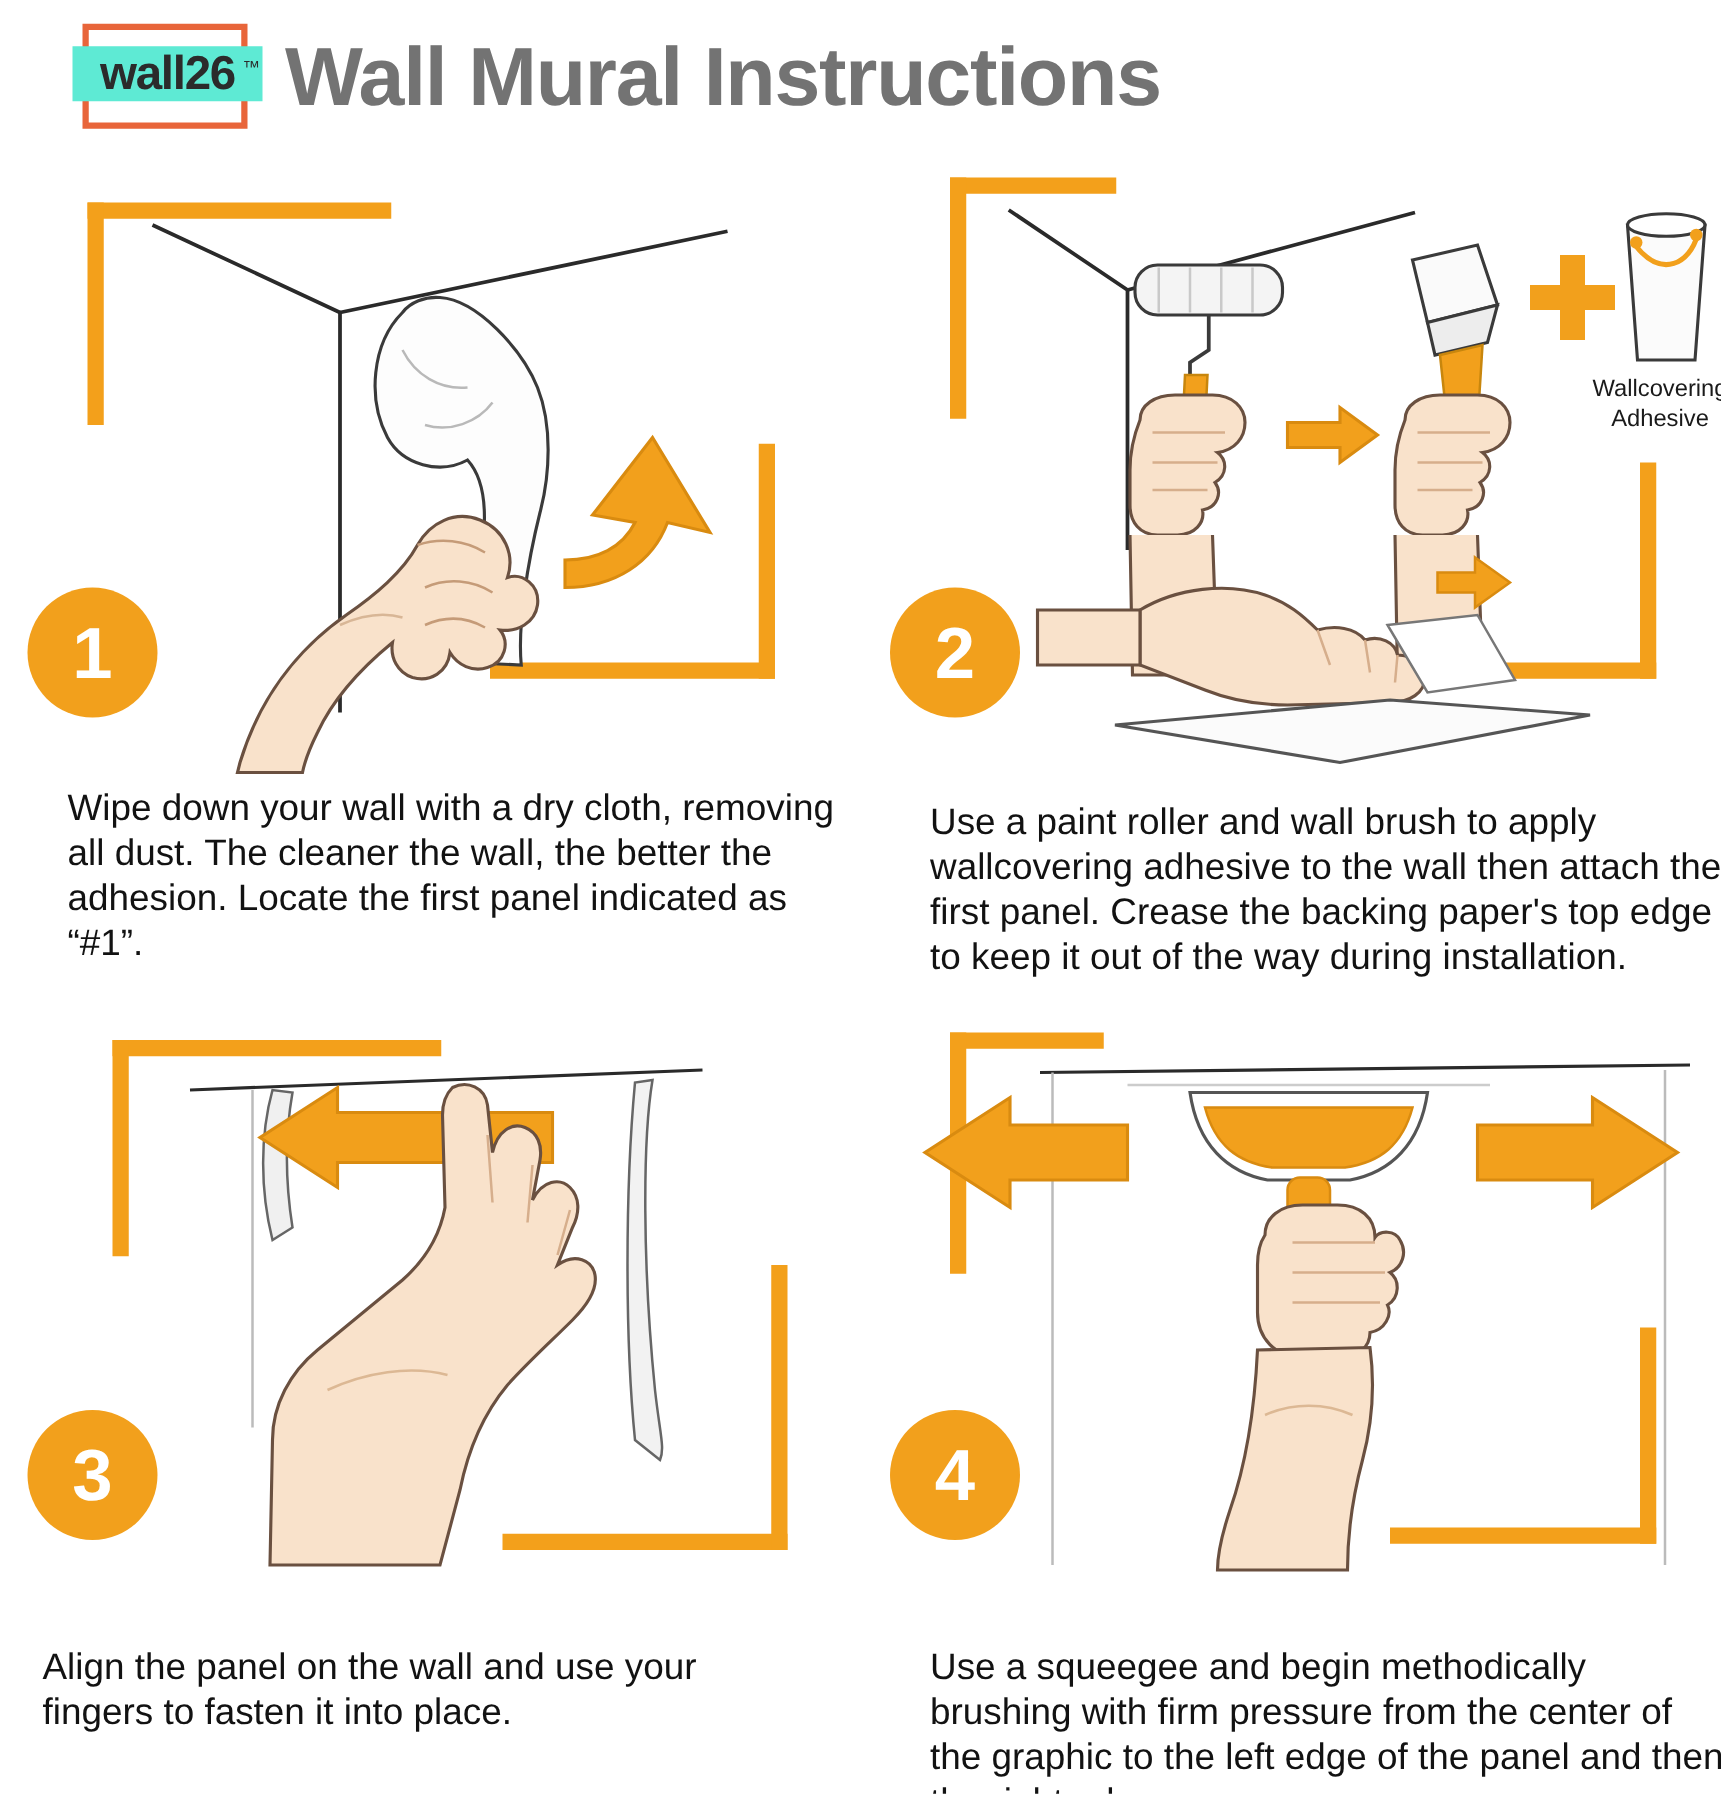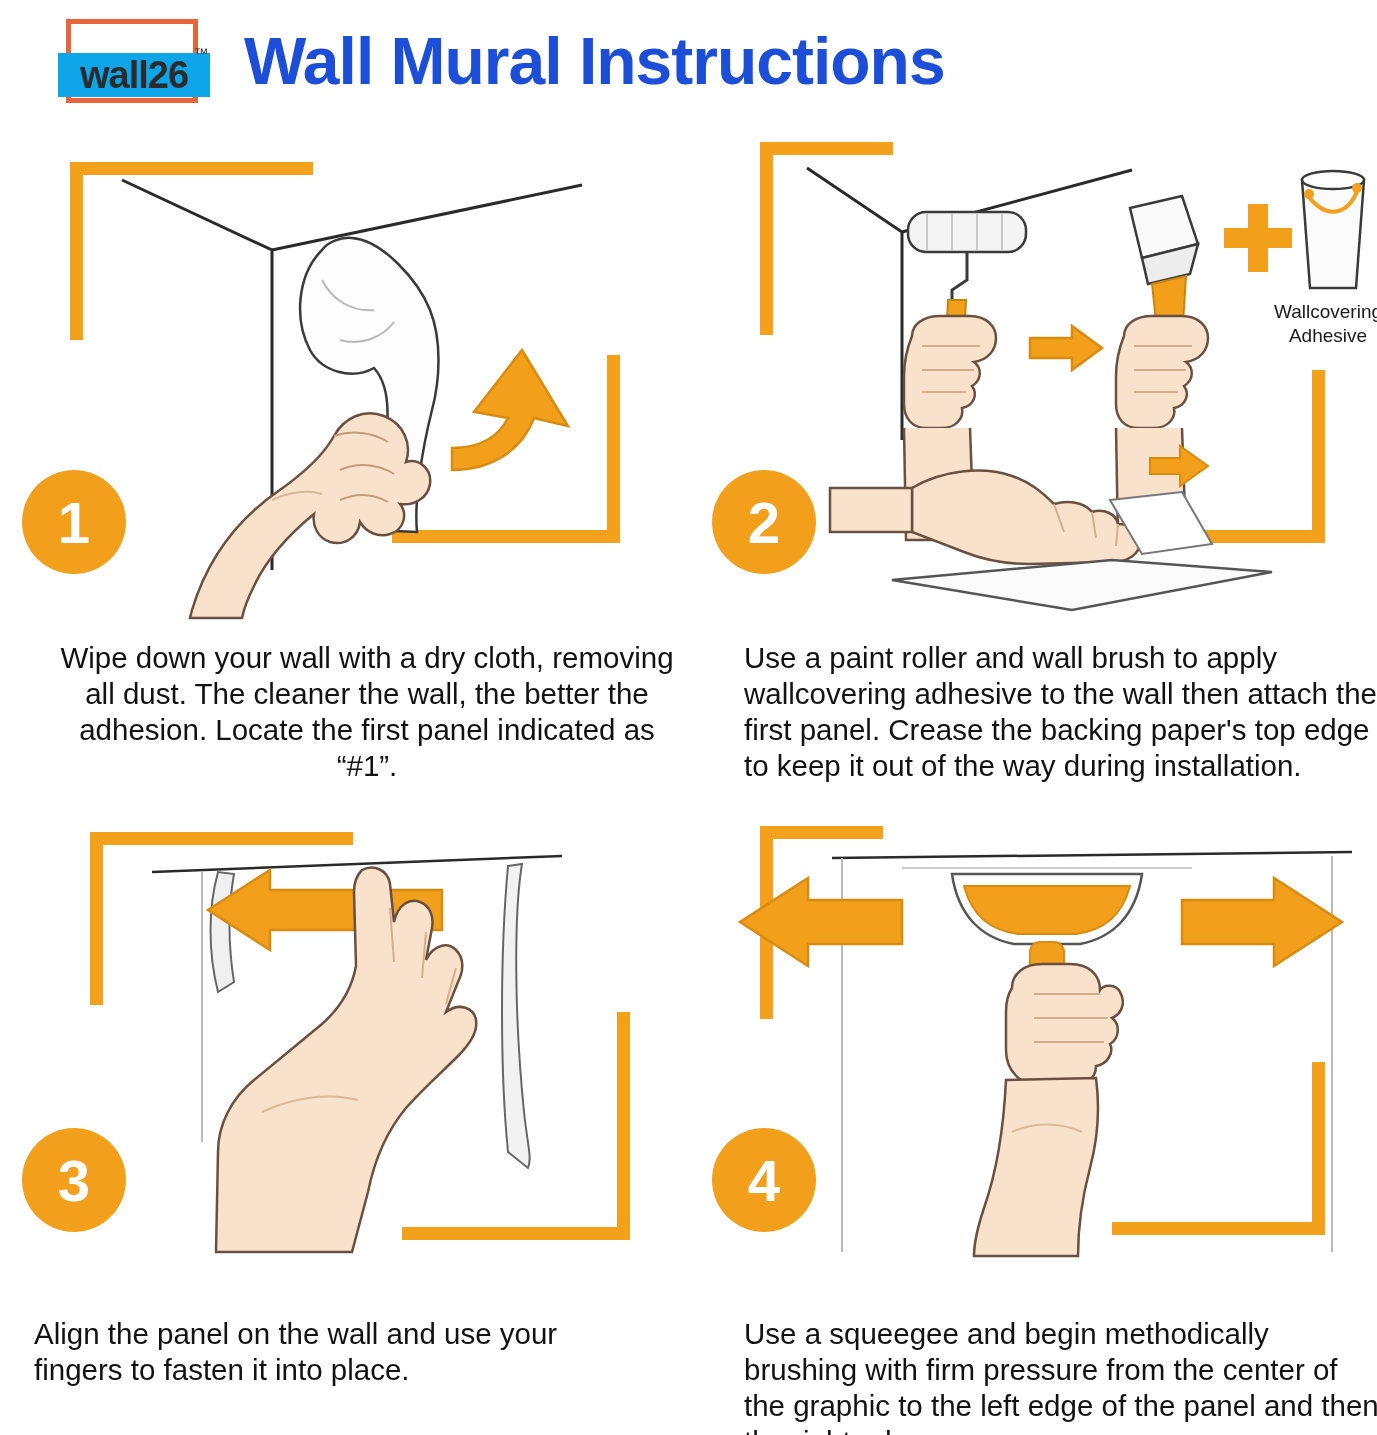--- a/index.html
+++ b/index.html
@@ -42,38 +42,37 @@
   .logo-text {
     position: absolute;
     left: 0px;
     top: 22px;
     width: 152px;
     text-align: center;
     font-size: 38px;
     font-weight: bold;
     letter-spacing: -1px;
     color: #2b2b2b;
-    background: #0ea5e9;
+    background: #5eead4;
     line-height: 44px;
-    margin-top: 16px;
   }
   .logo-tm {
     position: absolute;
     left: 136px;
     top: 30px;
     font-size: 14px;
     color: #2b2b2b;
   }
   .title {
     font-size: 66px;
     font-weight: bold;
     letter-spacing: -1px;
-    margin-left: 34px;
+    margin-left: 18px;
     white-space: nowrap;
-    color: #1d4ed8;
+    color: #737373;
   }
 
   
   .grid {
     position: relative;
     width: 1377px;
     height: 1313px;
   }
   .step {
     position: absolute;
@@ -168,21 +167,21 @@
         <path d="M312 296 C330 290 350 292 366 302" fill="none" stroke="#c59b78" stroke-width="2"></path>
         <path d="M318 330 C336 322 356 324 372 334" fill="none" stroke="#c59b78" stroke-width="2"></path>
         <path d="M318 360 C336 352 352 354 366 362" fill="none" stroke="#c59b78" stroke-width="2"></path>
         <path d="M250 360 C268 352 286 350 300 354" fill="none" stroke="#d8b696" stroke-width="2"></path>
 
         <path d="M430 330 C470 330 500 310 512 278 L546 286 L500 210 L452 272 L486 278 C476 298 456 308 430 308 Z" fill="#f2a01c" stroke="#d98b10" stroke-width="2.5"></path>
       </svg>
 
       <div class="badge" style="left:0px; top:330px;">1</div>
     </div>
-    <div class="step-text" style="margin-left:32px; margin-top:20px; width:626px;text-align:center;">Wipe down your wall with a dry cloth, removing all dust. The cleaner the wall, the better the adhesion. Locate the first panel indicated as “#1”.</div>
+    <div class="step-text" style="margin-left:32px; margin-top:9px; width:626px;">Wipe down your wall with a dry cloth, removing all dust. The cleaner the wall, the better the adhesion. Locate the first panel indicated as “#1”.</div>
   </div>
 
   <div class="step" id="step2">
     <div class="step-art">
       <div class="bracket tl" style="left:48px; top:2px; width:120px; height:180px;"></div>
       <div class="bracket br" style="left:400px; top:230px; width:200px; height:160px;"></div>
 
       <svg class="art-svg" width="660" height="480" viewBox="0 0 660 480">
 
         <path d="M95 28 L190 92 L190 300" fill="none" stroke="#2a2a2a" stroke-width="3"></path>

